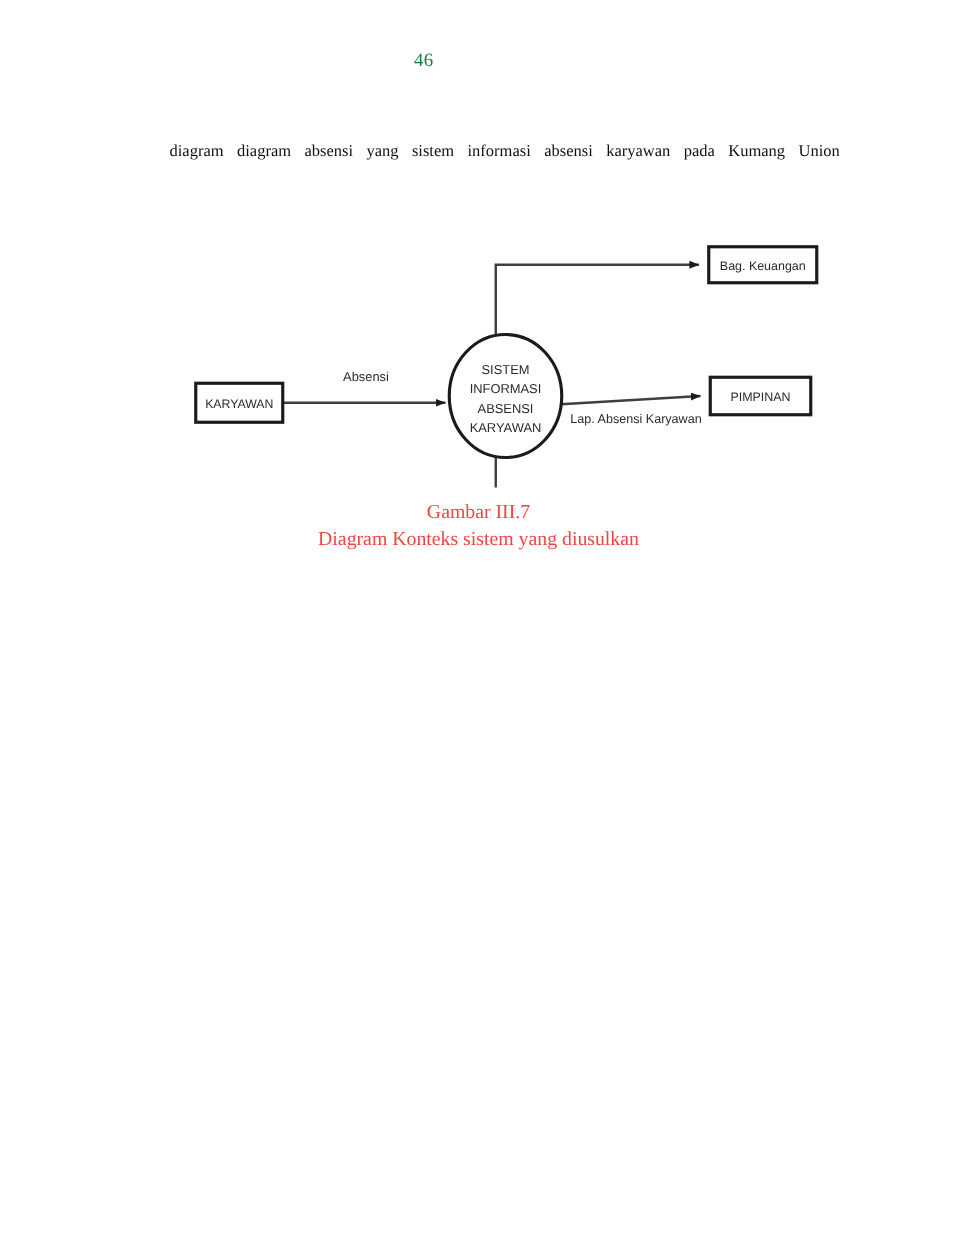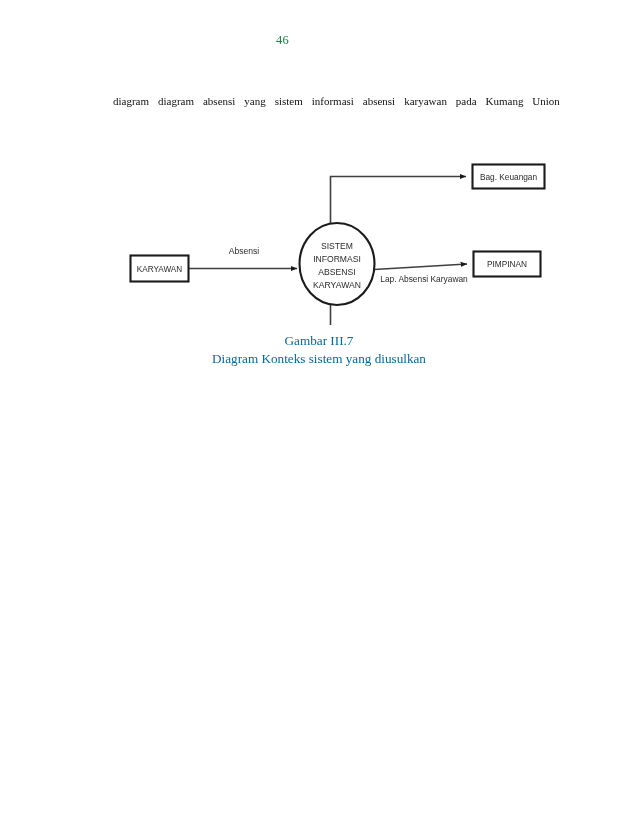--- a/index.html
+++ b/index.html
@@ -71,21 +71,21 @@
 
   
   .caption {
     position: absolute;
     left: 0;
     top: 332px;
     width: 638px;
     text-align: center;
     font-size: 13.2px;
     line-height: 17.5px;
-    color: #0369a1;
+    color: #ef4444;
   }
   .caption-line { display: block; }
 </style>
 </head>
 <body>
 
 <div class="page">
 
   <div class="page-number">46</div>
 

